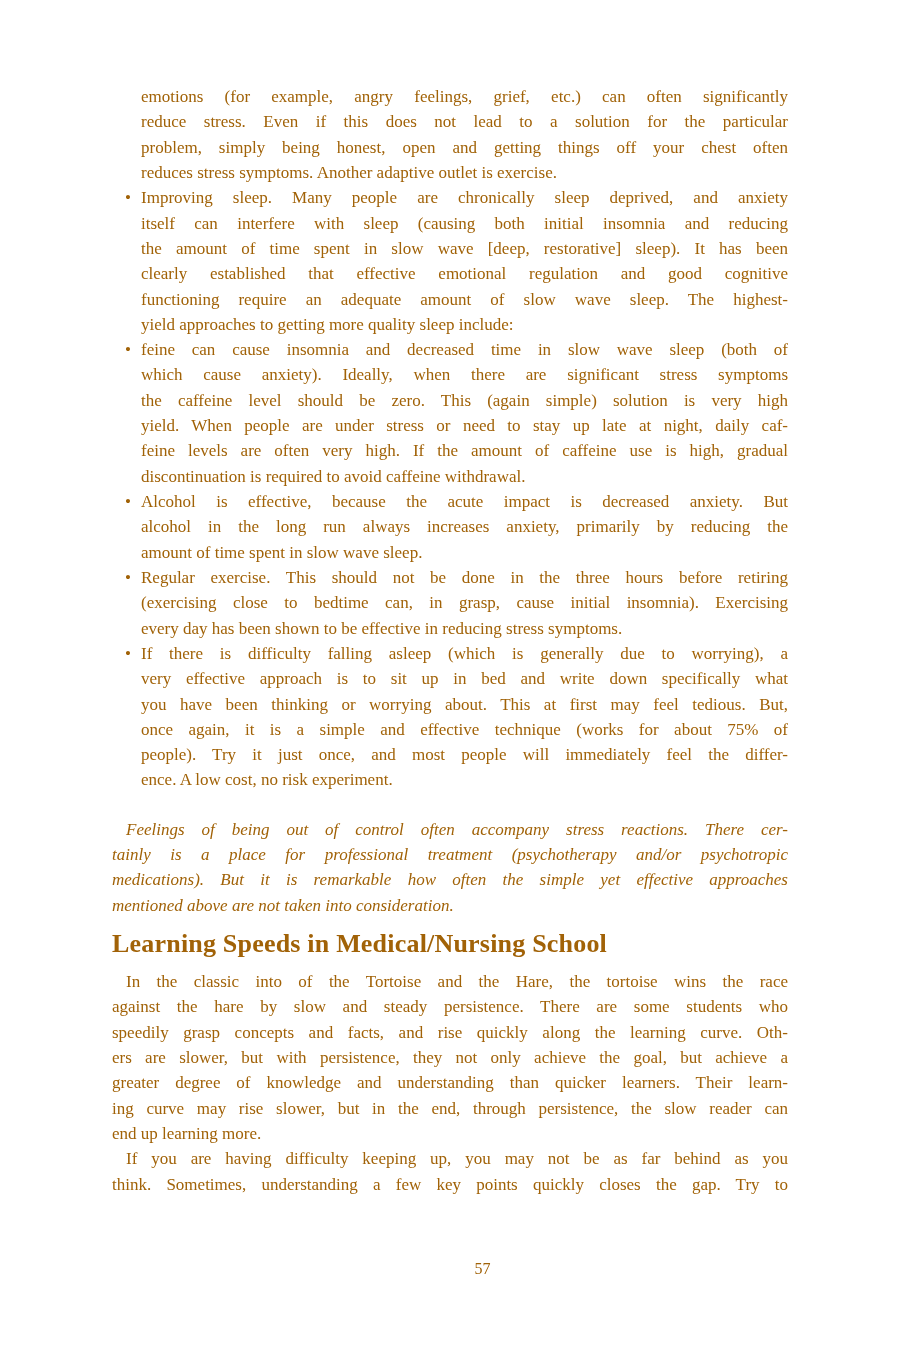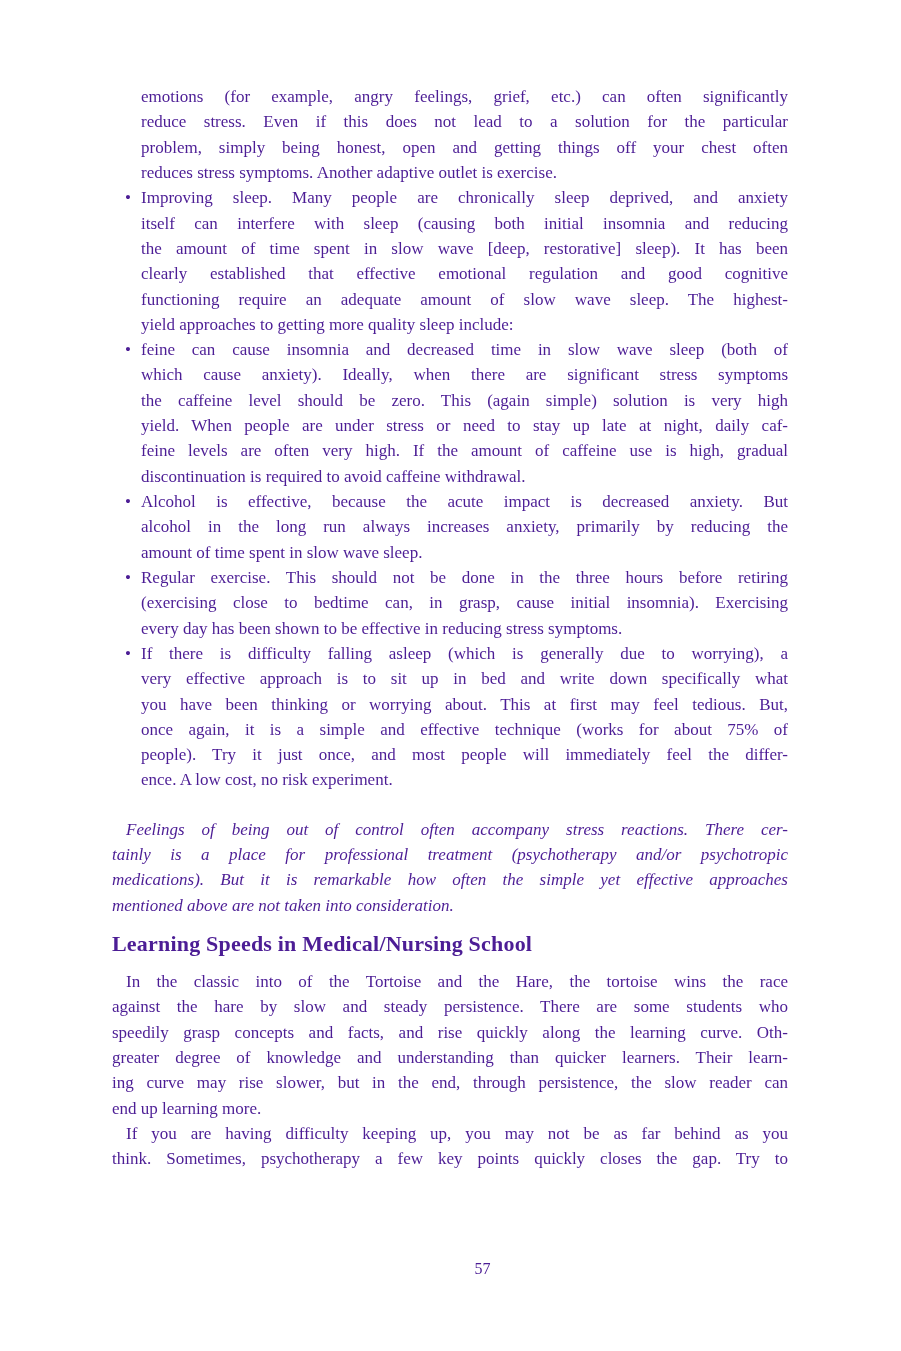--- a/index.html
+++ b/index.html
@@ -5,21 +5,21 @@
   html, body {
     margin: 0;
     padding: 0;
     background: #ffffff;
   }
   .page {
     position: relative;
     width: 901px;
     height: 1351px;
     background: #ffffff;
-    color: #4c1d95;
+    color: #a16207;
     font-family: "Liberation Serif", serif;
     overflow: hidden;
   }
   .content {
     position: absolute;
     left: 112px;
     top: 84px;
     width: 676px;
     font-size: 17px;
     line-height: 25.32px;
@@ -48,21 +48,21 @@
     left: 13px;
     top: 0;
     line-height: 25.32px;
   }
   .closing {
     margin-top: 24px;
     font-style: italic;
   }
   .section-heading {
     font-family: "Liberation Serif", serif;
-    font-size: 22px;
+    font-size: 26px;
     font-weight: bold;
     line-height: 28px;
     margin: 12px 0 11px 0;
     letter-spacing: 0.2px;
   }
   .page-number {
     position: absolute;
     left: 0;
     top: 1260px;
     width: 901px;
@@ -135,26 +135,27 @@
       <div class="line">medications). But it is remarkable how often the simple yet effective approaches</div>
       <div class="line end">mentioned above are not taken into consideration.</div>
     </div>
 
     <h2 class="section-heading">Learning Speeds in Medical/Nursing School</h2>
 
     <div>
       <div class="line indent">In the classic into of the Tortoise and the Hare, the tortoise wins the race</div>
       <div class="line">against the hare by slow and steady persistence. There are some students who</div>
       <div class="line">speedily grasp concepts and facts, and rise quickly along the learning curve. Oth-</div>
+      <div class="line">ers are slower, but with persistence, they not only achieve the goal, but achieve a</div>
       <div class="line">greater degree of knowledge and understanding than quicker learners. Their learn-</div>
       <div class="line">ing curve may rise slower, but in the end, through persistence, the slow reader can</div>
       <div class="line end">end up learning more.</div>
     </div>
 
     <div>
       <div class="line indent">If you are having difficulty keeping up, you may not be as far behind as you</div>
-      <div class="line">think. Sometimes, psychotherapy a few key points quickly closes the gap. Try to</div>
+      <div class="line">think. Sometimes, understanding a few key points quickly closes the gap. Try to</div>
     </div>
 
   </div>
 
   <div class="page-number">57</div>
 </div>
 
 </body></html>

